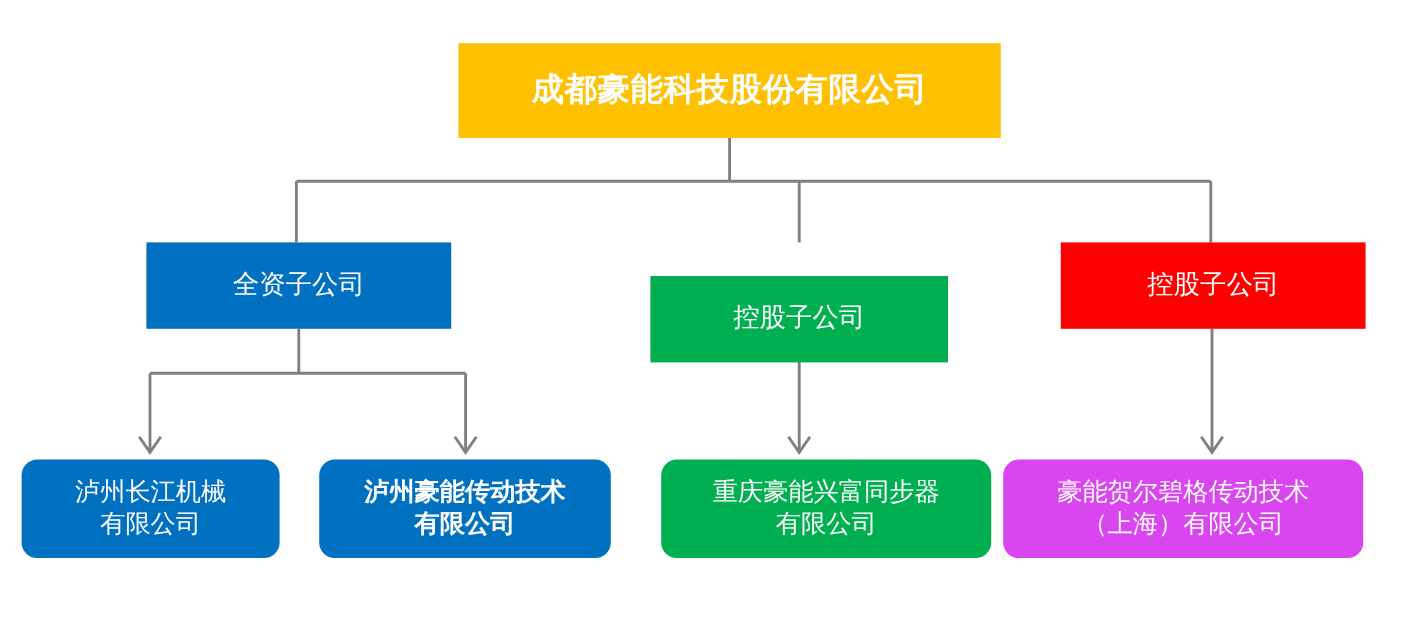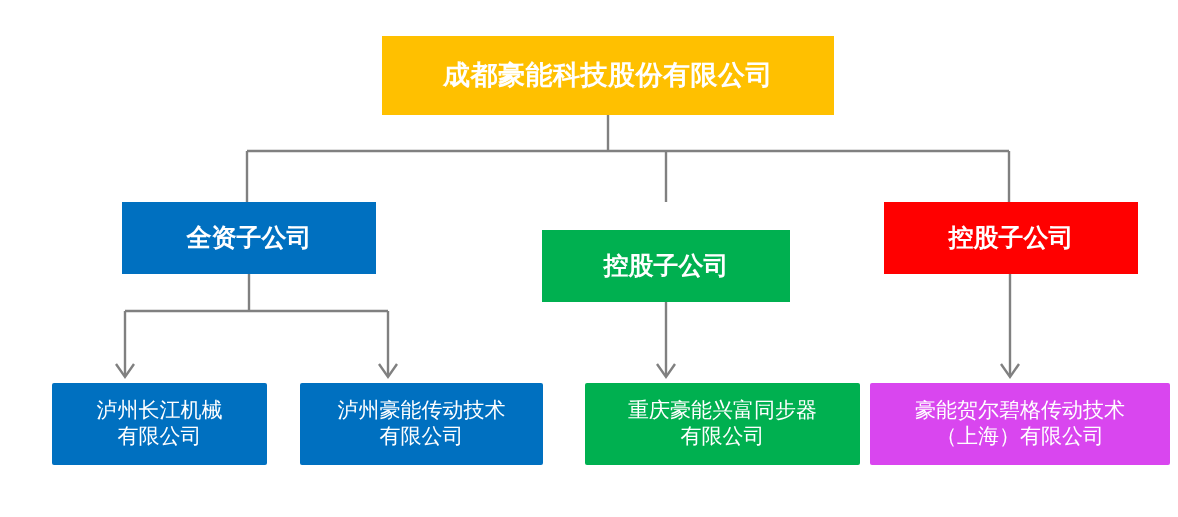--- a/index.html
+++ b/index.html
@@ -49,22 +49,22 @@
     height: 79px;
     background: #ffc000;
     font-size: 27px;
     font-weight: bold;
     letter-spacing: 0.5px;
   }
 
   
   .node-cat {
     height: 72px;
-    font-size: 25px;
-    font-weight: bold;
+    font-size: 22px;
+    font-weight: normal;
   }
   .node-cat-1 {
     left: 122px;
     top: 202px;
     width: 254px;
     background: #0070c0;
   }
   .node-cat-2 {
     left: 542px;
     top: 202px;
@@ -76,34 +76,34 @@
     left: 884px;
     top: 202px;
     width: 254px;
     background: #ff0000;
   }
 
   
   .node-leaf {
     top: 383px;
     height: 82px;
-    border-radius: 2px;
+    border-radius: 13px;
     font-size: 21px;
     font-weight: normal;
-    margin-left: 34px;
   }
   .node-leaf-1 {
     left: 18px;
     width: 215px;
     background: #0070c0;
   }
   .node-leaf-2 {
     left: 266px;
     width: 243px;
     background: #0070c0;
+    font-weight: bold;
   }
   .node-leaf-3 {
     left: 551px;
     width: 275px;
     background: #00b050;
   }
   .node-leaf-4 {
     left: 836px;
     width: 300px;
     background: #d946ef;

